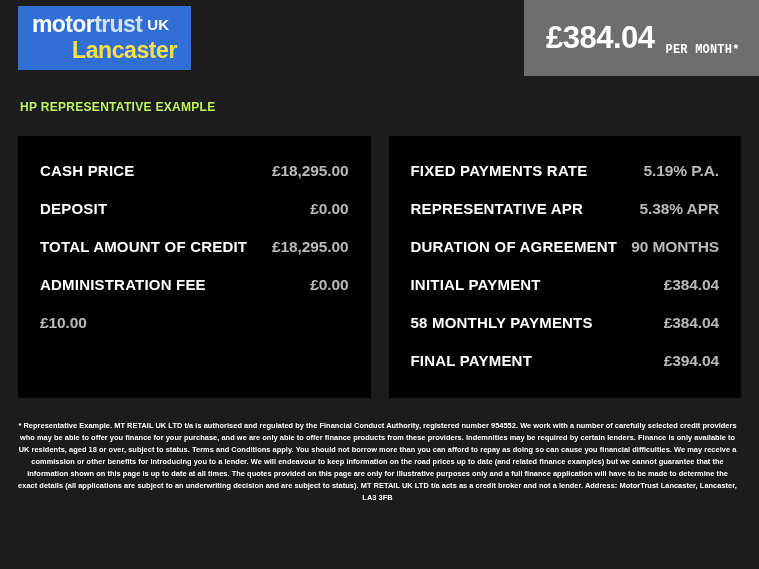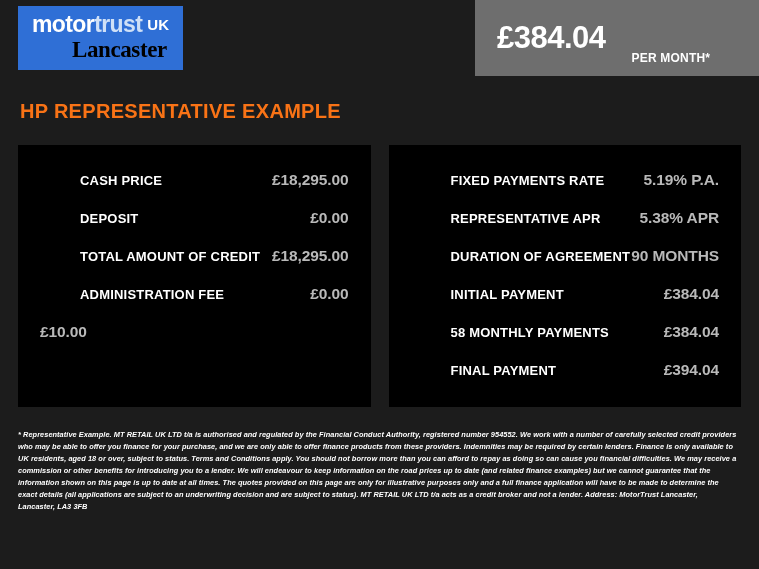--- a/index.html
+++ b/index.html
@@ -22,21 +22,21 @@
 
   
   .header {
     display: flex;
     align-items: stretch;
     height: 76px;
     background: #1c1c1c;
   }
   .brand-block {
     flex: 0 0 auto;
-    width: 475px;
+    width: 524px;
     display: flex;
     align-items: center;
     padding-left: 18px;
     box-sizing: border-box;
   }
   .logo {
     background: #2f6fd6;
     padding: 6px 14px 8px 14px;
     display: inline-block;
   }
@@ -53,56 +53,56 @@
   .logo-line1 .word-uk {
     color: #ffffff;
     font-size: 15px;
     letter-spacing: 0px;
     margin-left: 5px;
     vertical-align: 2px;
   }
   .logo-line2 {
     font-size: 23px;
     font-weight: bold;
-    color: #000000;
+    color: #fde047;
     line-height: 1.05;
     letter-spacing: -0.4px;
     margin-top: 1px;
     padding-left: 40px;
-    font-family: Liberation Serif, serif;
   }
   .price-block {
     flex: 1 1 auto;
     background: #6e6e6e;
     display: flex;
     align-items: center;
     justify-content: flex-start;
     padding-left: 22px;
     box-sizing: border-box;
   }
   .price-amount {
     color: #ffffff;
     font-size: 31px;
     font-weight: bold;
     letter-spacing: -0.5px;
   }
   .price-period {
     color: #ffffff;
     font-size: 12px;
     font-weight: bold;
-    margin-left: 26px;
+    margin-left: 11px;
     letter-spacing: 0.2px;
     position: relative;
-    top: 20px;
+    top: 12px;
+    font-family: Liberation Mono, monospace;
   }
 
   
   .section-title {
-    color: #f97316;
-    font-size: 20px;
+    color: #bef264;
+    font-size: 12px;
     font-weight: bold;
     letter-spacing: 0.3px;
     padding: 24px 0 0 20px;
   }
 
   
   .panels {
     display: flex;
     gap: 18px;
     padding: 22px 18px 0 18px;
@@ -115,44 +115,42 @@
     box-sizing: border-box;
   }
   .row {
     display: flex;
     align-items: baseline;
     justify-content: space-between;
     padding: 10px 6px 10px 6px;
   }
   .row-label {
     color: #ffffff;
-    font-size: 13px;
+    font-size: 15px;
     font-weight: bold;
     letter-spacing: 0.2px;
     white-space: nowrap;
-    margin-left: 40px;
   }
   .row-value {
     color: #b9b9b9;
     font-size: 15.5px;
     font-weight: bold;
     letter-spacing: -0.1px;
     white-space: nowrap;
   }
 
   
   .disclaimer {
     color: #ffffff;
     font-size: 7.4px;
     line-height: 1.62;
     padding: 22px 22px 0 18px;
-    text-align: left;
+    text-align: center;
     font-weight: bold;
     letter-spacing: 0.05px;
-    font-style: italic;
   }
 </style>
 </head>
 <body>
 
 <div class="page">
 
   <div class="header">
     <div class="brand-block">
       <div class="logo">

